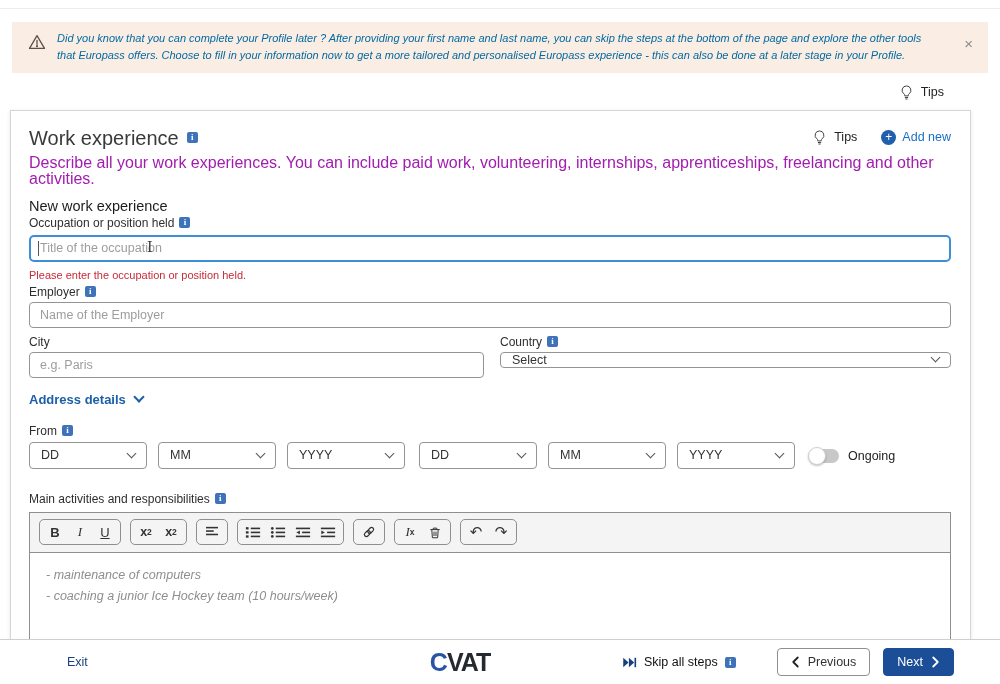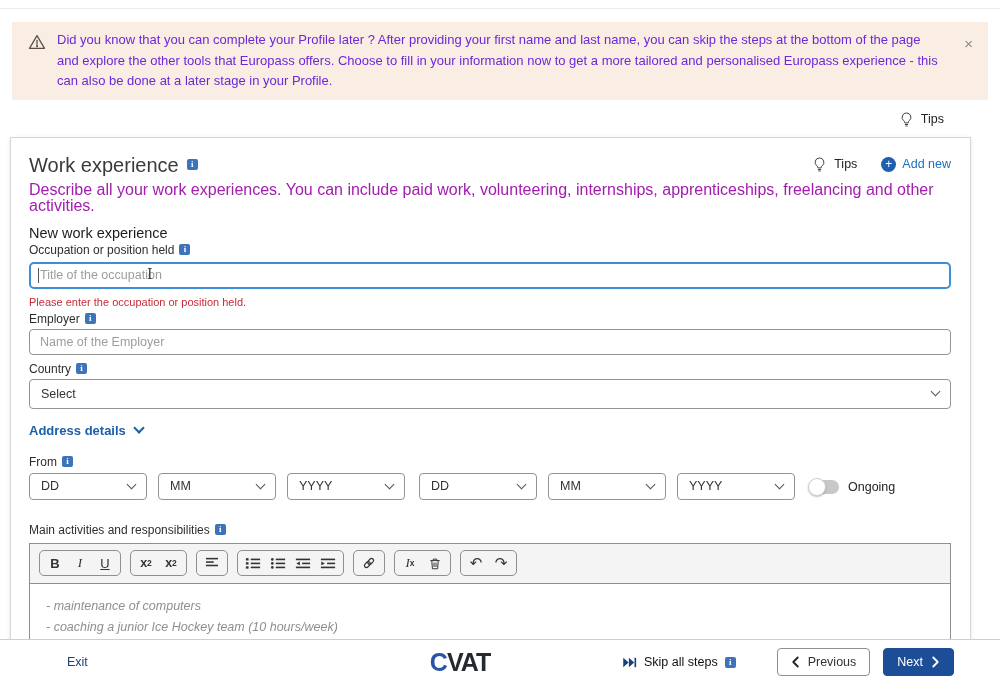--- a/index.html
+++ b/index.html
@@ -10,21 +10,21 @@
     font-family:"Liberation Sans", sans-serif;
   }
   .top-rule { border-top:1px solid #ececec; margin-top:8px; }
 
   
   .banner {
     margin:13px 12px 0 12px; background:#faeee4;
     display:flex; align-items:flex-start; gap:11px; padding:8px 12px 8px 16px;
   }
   .warn-icon { flex:0 0 auto; margin-top:3px; }
-  .banner-text { flex:1; font-size:13px; line-height:1.58; color:#6d28d9; padding-right:8px; }
+  .banner-text { flex:1; font-size:11px; line-height:1.58; color:#0369a1; padding-right:8px;font-style:italic; }
   .close-x { flex:0 0 auto; color:#8c8c8c; font-size:15px; line-height:1; margin-top:6px; cursor:pointer; padding:0 3px; }
 
   
   .tips-row {
     display:flex; justify-content:flex-end; align-items:center; gap:7px;
     padding:11px 56px 9px 0; font-size:12.5px; color:#222;
   }
 
   
   .card {
@@ -64,21 +64,21 @@
   .ibeam {
     position:absolute; left:118px; top:4px; font-family:"DejaVu Serif", serif;
     font-size:14px; color:#3a3a3a; pointer-events:none;
   }
   .error { color:#c62b38; font-size:11px; margin-top:7px; }
 
   .two-col { display:flex; gap:16px; margin-top:7px; }
   .col-city { flex:0 0 455px; }
   .col-country { flex:1; }
   .sel {
-    height:30px; border:1px solid #949494; border-radius:4px; background:#fff;
+    height:16px; border:1px solid #949494; border-radius:4px; background:#fff;
     display:flex; align-items:center; justify-content:space-between;
     padding:0 11px; font-size:12.5px; color:#333; cursor:pointer;
   }
   .chev { width:7px; height:7px; border-right:1.7px solid #555; border-bottom:1.7px solid #555; transform:rotate(45deg); margin-top:-4px; }
 
   .address-toggle {
     margin-top:14px; display:flex; align-items:center; gap:9px;
     color:#1d5fa8; font-weight:bold; font-size:13px; cursor:pointer; width:max-content;
   }
   .chev-blue { width:8px; height:8px; border-right:2px solid #1d5fa8; border-bottom:2px solid #1d5fa8; transform:rotate(45deg); margin-top:-4px; }
@@ -214,20 +214,26 @@
 
   
   <div class="field-label mt4">
     <span>Employer</span>
     <span class="info-i">i</span>
   </div>
   <input class="text mt2" style="margin-top: 3px;" type="text" placeholder="Name of the Employer">
 
   
   <div class="two-col">
+    <div class="col-city">
+      <div class="field-label">
+        <span>City</span>
+      </div>
+      <input class="text" style="margin-top: 3px;" type="text" placeholder="e.g. Paris">
+    </div>
     <div class="col-country">
       <div class="field-label">
         <span>Country</span>
         <span class="info-i">i</span>
       </div>
       <div class="sel" style="margin-top:3px">
         <span>Select</span>
         <span class="chev"></span>
       </div>
     </div>

